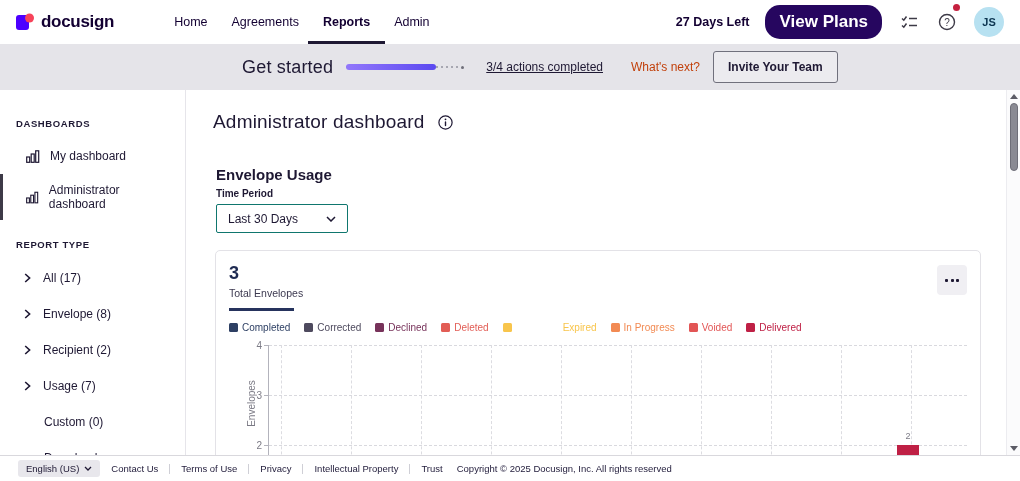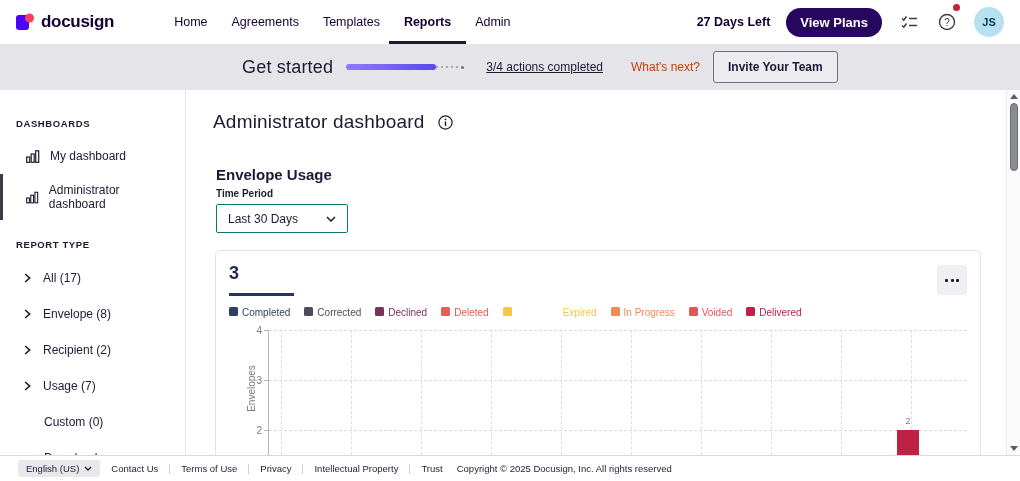--- a/index.html
+++ b/index.html
@@ -10,21 +10,21 @@
   
   .topnav { height:44px; background:#fff; display:flex; align-items:stretch; padding:0 16px; flex:0 0 auto; }
   .logo { display:flex; align-items:center; gap:6px; margin-right:60px; cursor:pointer; }
   .logo-text { font-size:17px; font-weight:bold; letter-spacing:-0.3px; color:#130032; }
   .nav-items { display:flex; align-items:stretch; gap:24px; }
   .nav-item { position:relative; display:flex; align-items:center; font-size:12.5px; color:#130032; cursor:pointer; }
   .nav-item.active { font-weight:bold; }
   .nav-item.active::after { content:''; position:absolute; left:-15px; right:-15px; bottom:0; height:3px; background:#1e1833; }
   .nav-right { margin-left:auto; display:flex; align-items:center; gap:16px; }
   .days-left { font-size:12.5px; font-weight:bold; color:#130032; }
-  .view-plans { background:#26065f; color:#fff; font-size:13px; font-weight:bold; border:none;
+  .view-plans { background:#26065f; color:#fff; font-size:17px; font-weight:bold; border:none;
     border-radius:15px; padding:7px 14px; cursor:pointer; font-family:inherit; }
   .icon-btn { position:relative; width:22px; height:22px; display:flex; align-items:center; justify-content:center; cursor:pointer; }
   .red-dot { position:absolute; top:-7px; right:-2px; width:7px; height:7px; border-radius:50%; background:#c5203f; }
   .avatar { width:30px; height:30px; border-radius:50%; background:#b7e1f1; color:#0b3450;
     display:flex; align-items:center; justify-content:center; font-size:11px; font-weight:bold; cursor:pointer; }
 
   
   .banner { height:46px; background:#e5e4e9; display:flex; align-items:center; padding-left:242px; flex:0 0 auto; }
   .banner-title { font-size:18px; color:#1e1833; letter-spacing:0.2px; }
   .progress { position:relative; width:120px; height:6px; margin-left:13px; }
@@ -64,21 +64,21 @@
   
   .card { margin-top:17px; margin-left:2px; width:766px; height:260px; border:1px solid #e3e2e7; border-radius:5px;
     background:#fff; padding:12px 13px; position:relative; }
   .card-menu { position:absolute; top:14px; right:13px; width:30px; height:30px; background:#f0eff3; border:none;
     border-radius:4px; display:flex; align-items:center; justify-content:center; gap:2.5px; cursor:pointer; }
   .card-menu i { width:3px; height:3px; background:#1e1833; border-radius:1px; display:block; }
   .total-value { font-size:18px; font-weight:bold; color:#1e2a52; }
   .total-label { font-size:10.5px; color:#3c3950; margin-top:3px; }
   .tab-underline { width:65px; height:3px; background:#26335d; margin-top:9px; }
   .legend { display:flex; align-items:center; gap:14px; margin-top:11px; }
-  .lg { display:flex; align-items:flex-start; gap:4px; font-size:10px; }
+  .lg { display:flex; align-items:center; gap:4px; font-size:10px; }
   .lg i { width:9px; height:9px; border-radius:1.5px; display:block; }
 
   
   .chart { position:relative; height:135px; margin-top:7px; }
   .y-label { position:absolute; left:-1px; top:58px; font-size:10px; color:#7b7a85; transform:rotate(-90deg); transform-origin:center; }
   .y-axis { position:absolute; left:39px; top:5px; bottom:-20px; width:1px; background:#b3b3bc; }
   .hgrid { position:absolute; left:40px; right:0; height:0; border-top:1px dashed #d9d9de; }
   .ytick { position:absolute; left:20px; width:13px; text-align:right; font-size:10px; color:#7b7a85; }
   .ytickmark { position:absolute; left:35px; width:4px; height:1px; background:#b3b3bc; }
   .vgrid { position:absolute; top:5px; bottom:-20px; width:0; border-left:1px dashed #dcdce1; }
@@ -112,21 +112,20 @@
     <div class="logo">
       <svg width="19" height="19" viewBox="0 0 19 19">
         <rect x="0" y="2" width="13" height="15" rx="3" fill="#4c00ff"></rect>
         <circle cx="13.5" cy="5" r="4.5" fill="#f7435a"></circle>
       </svg>
       <span class="logo-text">docusign</span>
     </div>
     <div class="nav-items">
       <div class="nav-item">Home</div>
       <div class="nav-item">Agreements</div>
-      <div class="nav-item">Templates</div>
       <div class="nav-item active">Reports</div>
       <div class="nav-item">Admin</div>
     </div>
     <div class="nav-right">
       <span class="days-left">27 Days Left</span>
       <button class="view-plans">View Plans</button>
       <div class="icon-btn">
         <svg width="17" height="14" viewBox="0 0 17 14" fill="none" stroke="#3d3a47" stroke-width="1.5">
           <path d="M1 3.5 L2.8 5.2 L5.5 1.5"></path>
             <line x1="8" y1="3.5" x2="16" y2="3.5"></line>
@@ -245,20 +244,21 @@
         </svg>
       </div>
 
       <div class="card">
         <button class="card-menu" aria-label="options">
           <i></i>
             <i></i>
             <i></i>
         </button>
         <div class="total-value">3</div>
+        <div class="total-label">Total Envelopes</div>
         <div class="tab-underline"></div>
 
         <div class="legend">
           <span class="lg">
               <i style="background: rgb(45, 63, 99);"></i>
               <em style="font-style: normal; color: rgb(45, 63, 99);">Completed</em>
             </span>
           <span class="lg">
               <i style="background: rgb(78, 74, 94);"></i>
               <em style="font-style: normal; color: rgb(78, 74, 94);">Corrected</em>

